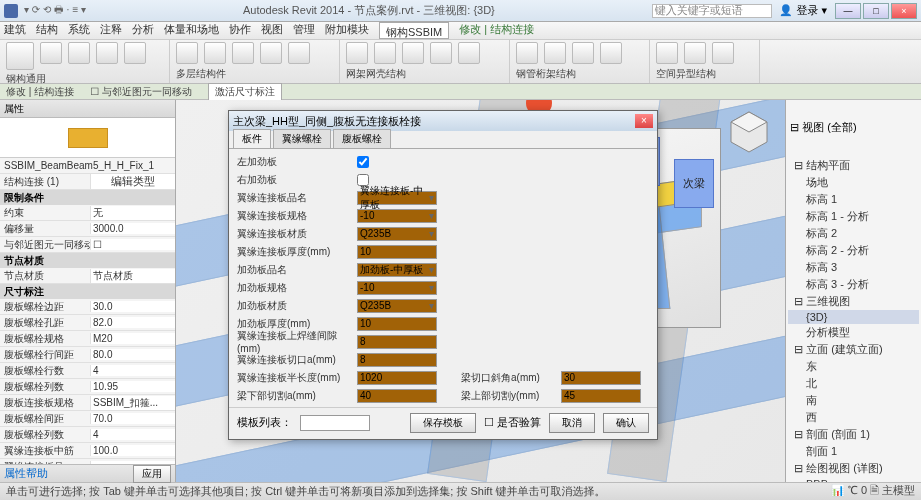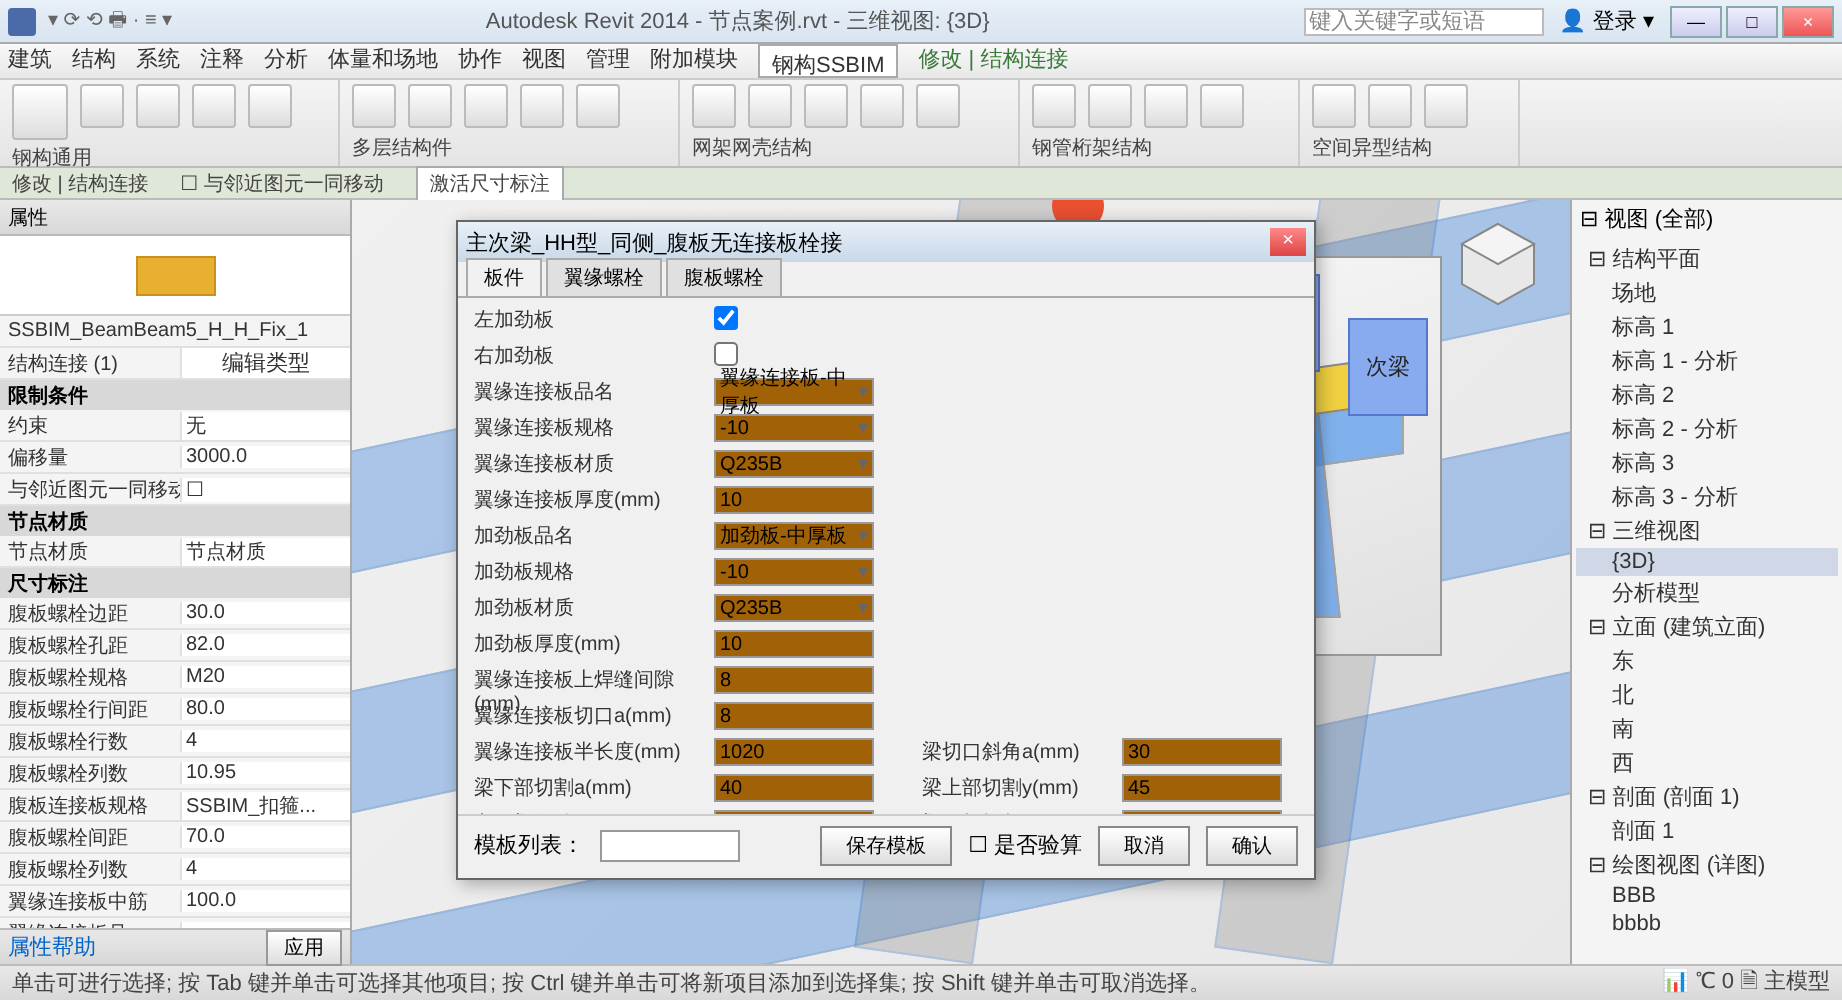--- a/index.html
+++ b/index.html
@@ -44,21 +44,21 @@
 .rp-item.l1{padding-left:6px}
 .rp-item.l2{padding-left:18px}
 .rp-item.sel{background:#d0d8e8}
 .dialog{position:absolute;left:228px;top:110px;width:430px;height:330px;background:#f0f0f0;border:1px solid #666;box-shadow:2px 2px 8px rgba(0,0,0,0.3);z-index:100}
 .dlg-title{height:20px;background:linear-gradient(#e8f0f8,#c8d8e8);display:flex;align-items:center;justify-content:space-between;padding:0 4px;font-size:11px}
 .dlg-close{width:18px;height:14px;background:linear-gradient(#f88,#d44);color:#fff;text-align:center;line-height:14px;font-size:10px}
 .dlg-tabs{height:18px;display:flex;align-items:flex-end;padding:0 4px;gap:2px;border-bottom:1px solid #aaa}
 .dlg-tab{padding:2px 8px;background:#e0e0e0;border:1px solid #aaa;border-bottom:none;font-size:10px}
 .dlg-tab.active{background:#f0f0f0}
 .dlg-body{padding:4px 8px;height:258px;overflow-y:auto}
-.dlg-row{display:flex;align-items:flex-start;height:17px;margin-bottom:1px}
+.dlg-row{display:flex;align-items:center;height:17px;margin-bottom:1px}
 .dlg-row .dk{width:120px;font-size:10px;color:#333}
 .dlg-row .dv{width:80px;height:14px;background:#a16207;border:1px solid #999;font-size:10px;padding:0 2px;display:flex;align-items:center}
 .dlg-row .dv.combo::after{content:"▾";margin-left:auto;color:#666}
 .dlg-row input[type=checkbox]{width:12px;height:12px}
 .dlg-cols{display:flex;gap:24px}
 .dlg-foot{height:30px;border-top:1px solid #ccc;display:flex;align-items:center;padding:0 8px;gap:8px}
 .dlg-btn{padding:2px 12px;background:linear-gradient(#fff,#ddd);border:1px solid #888;font-size:10px}
 .preview3d{position:absolute;right:200px;top:128px;width:210px;height:200px;background:linear-gradient(160deg,#f8f8f8,#e0e0e0);border:1px solid #999;z-index:99}
 .preview3d .pb{position:absolute;border:1px solid #888}
 .preview3d .label{position:absolute;padding:16px 8px;background:#88aaee;border:1px solid #5577cc;font-size:11px;color:#222}
@@ -258,21 +258,21 @@
     </div>
     <div class="navcube">
       <svg viewBox="0 0 48 48">
           <polygon points="24,4 42,14 42,34 24,44 6,34 6,14" fill="#e8e8e8" stroke="#888"></polygon>
           <polygon points="24,4 42,14 24,24 6,14" fill="#f4f4f4" stroke="#888"></polygon>
         </svg>
     </div>
   </div>
 
   <div class="right-panel">
-    <div style="padding:2px 4px;font-size:10px"><span>⊟ <span>视图 (全部)</span></span></div>
+    <div style="padding:20px 4px;font-size:10px"><span>⊟ <span>视图 (全部)</span></span></div>
     <div class="rp-tree" id="tree">
         <div class="rp-item l1">⊟ 结构平面</div>
         <div class="rp-item l2">场地</div>
         <div class="rp-item l2">标高 1</div>
         <div class="rp-item l2">标高 1 - 分析</div>
         <div class="rp-item l2">标高 2</div>
         <div class="rp-item l2">标高 2 - 分析</div>
         <div class="rp-item l2">标高 3</div>
         <div class="rp-item l2">标高 3 - 分析</div>
         <div class="rp-item l1">⊟ 三维视图</div>

